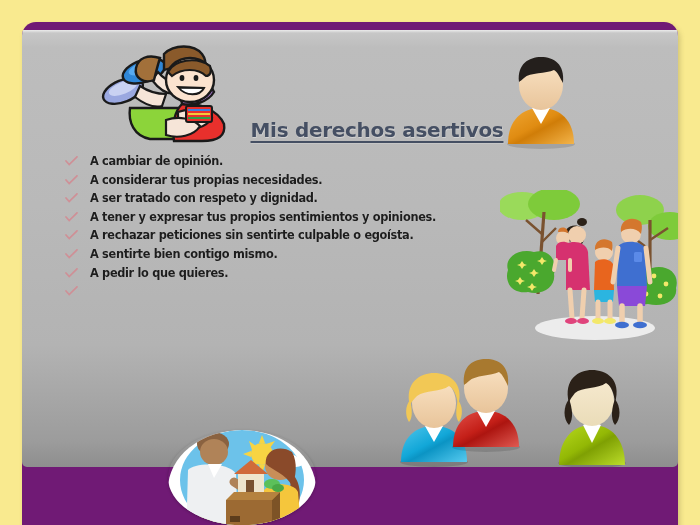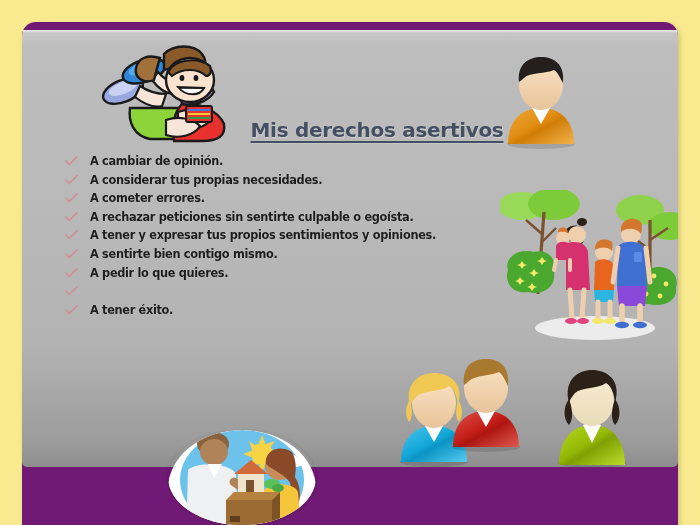--- a/index.html
+++ b/index.html
@@ -191,68 +191,60 @@
               </svg>
           </span>
           <span class="right-label">A considerar tus propias necesidades.</span>
         </li>
         <li class="right-item">
           <span class="check-icon">
             <svg width="13" height="11" viewBox="0 0 13 11">
                 <path d="M1 5 L4.2 8.6 L12 0.8" fill="none" stroke="#cf8f96" stroke-width="1.7" stroke-linecap="round"></path>
               </svg>
           </span>
-          <span class="right-label">A cometer errores.</span>
+          <span class="right-label">A ser tratado con respeto y dignidad.</span>
+        </li>
+        <li class="right-item">
+          <span class="check-icon">
+            <svg width="13" height="11" viewBox="0 0 13 11">
+                <path d="M1 5 L4.2 8.6 L12 0.8" fill="none" stroke="#cf8f96" stroke-width="1.7" stroke-linecap="round"></path>
+              </svg>
+          </span>
+          <span class="right-label">A tener y expresar tus propios sentimientos y opiniones.</span>
         </li>
         <li class="right-item">
           <span class="check-icon">
             <svg width="13" height="11" viewBox="0 0 13 11">
                 <path d="M1 5 L4.2 8.6 L12 0.8" fill="none" stroke="#cf8f96" stroke-width="1.7" stroke-linecap="round"></path>
               </svg>
           </span>
           <span class="right-label">A rechazar  peticiones sin sentirte culpable o egoísta.</span>
         </li>
         <li class="right-item">
           <span class="check-icon">
             <svg width="13" height="11" viewBox="0 0 13 11">
                 <path d="M1 5 L4.2 8.6 L12 0.8" fill="none" stroke="#cf8f96" stroke-width="1.7" stroke-linecap="round"></path>
               </svg>
           </span>
-          <span class="right-label">A tener y expresar tus propios sentimientos y opiniones.</span>
-        </li>
-        <li class="right-item">
-          <span class="check-icon">
-            <svg width="13" height="11" viewBox="0 0 13 11">
-                <path d="M1 5 L4.2 8.6 L12 0.8" fill="none" stroke="#cf8f96" stroke-width="1.7" stroke-linecap="round"></path>
-              </svg>
-          </span>
           <span class="right-label">A sentirte bien contigo mismo.</span>
         </li>
         <li class="right-item">
           <span class="check-icon">
             <svg width="13" height="11" viewBox="0 0 13 11">
                 <path d="M1 5 L4.2 8.6 L12 0.8" fill="none" stroke="#cf8f96" stroke-width="1.7" stroke-linecap="round"></path>
               </svg>
           </span>
           <span class="right-label">A pedir lo que quieres.</span>
         </li>
         <li class="right-item">
           <span class="check-icon">
             <svg width="13" height="11" viewBox="0 0 13 11">
                 <path d="M1 5 L4.2 8.6 L12 0.8" fill="none" stroke="#cf8f96" stroke-width="1.7" stroke-linecap="round"></path>
               </svg>
           </span>
-        </li>
-        <li class="right-item">
-          <span class="check-icon">
-            <svg width="13" height="11" viewBox="0 0 13 11">
-                <path d="M1 5 L4.2 8.6 L12 0.8" fill="none" stroke="#cf8f96" stroke-width="1.7" stroke-linecap="round"></path>
-              </svg>
-          </span>
-          <span class="right-label">A tener éxito.</span>
         </li>
       </ul>
 
       <div class="avatar" style="left:474px; top:22px;">
         <svg width="90" height="100" viewBox="0 0 90 100">
           <defs>
             <linearGradient id="gOr" x1="0" y1="0" x2="1" y2="1">
               <stop offset="0%" stop-color="#f0a733"></stop>
                 <stop offset="45%" stop-color="#e08c12"></stop>
               <stop offset="55%" stop-color="#d07d08"></stop>

